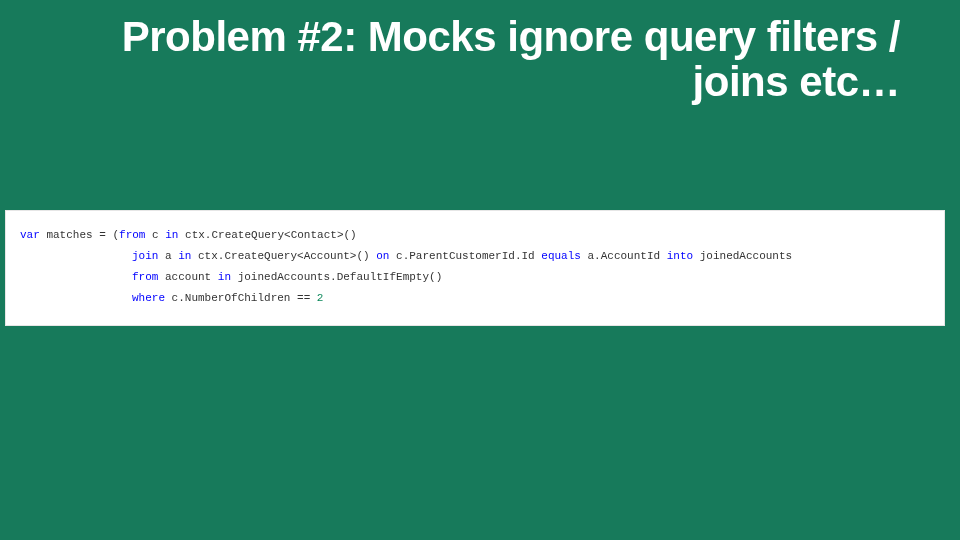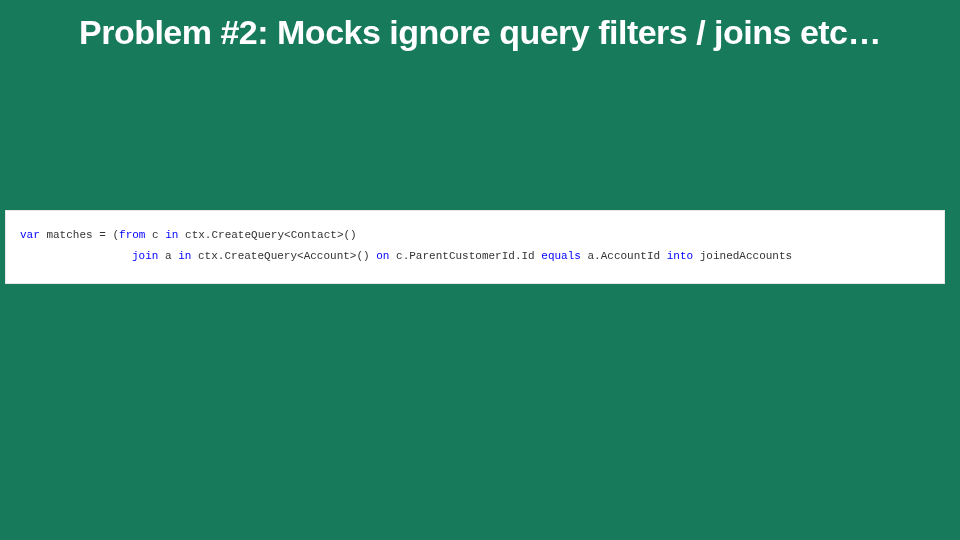--- a/index.html
+++ b/index.html
@@ -8,23 +8,23 @@
     background: #177a5b;
     font-family: "Segoe UI", Arial, sans-serif;
   }
   .slide {
     width: 960px;
     height: 540px;
     position: relative;
   }
   .title {
     color: #ffffff;
-    font-size: 34px;
+    font-size: 42px;
     font-weight: 700;
-    text-align: center;
+    text-align: right;
     line-height: 1.08;
     padding: 14px 60px 0 60px;
     letter-spacing: -0.5px;
   }
   .code-block {
     position: absolute;
     left: 5px;
     right: 15px;
     top: 210px;
     background: #ffffff;
@@ -46,15 +46,17 @@
 </head>
 <body>
 
 <div class="slide">
 
   <h1 class="title">Problem #2: Mocks ignore query filters / joins etc…</h1>
 
   <div class="code-block">
     <pre class="line"><span class="kw">var</span><span class="txt"> matches = (</span><span class="kw">from</span><span class="txt"> c </span><span class="kw">in</span><span class="txt"> ctx.CreateQuery&lt;Contact&gt;()</span></pre>
     <pre class="line"><span class="ind1"></span><span class="kw">join</span><span class="txt"> a </span><span class="kw">in</span><span class="txt"> ctx.CreateQuery&lt;Account&gt;() </span><span class="kw">on</span><span class="txt"> c.ParentCustomerId.Id </span><span class="kw">equals</span><span class="txt"> a.AccountId </span><span class="kw">into</span><span class="txt"> joinedAccounts</span></pre>
+    <pre class="line"><span class="ind1"></span><span class="kw">from</span><span class="txt"> account </span><span class="kw">in</span><span class="txt"> joinedAccounts.DefaultIfEmpty()</span></pre>
+    <pre class="line"><span class="ind1"></span><span class="kw">where</span><span class="txt"> c.NumberOfChildren == </span><span class="num">2</span></pre>
   </div>
 
 </div>
 
 </body></html>

